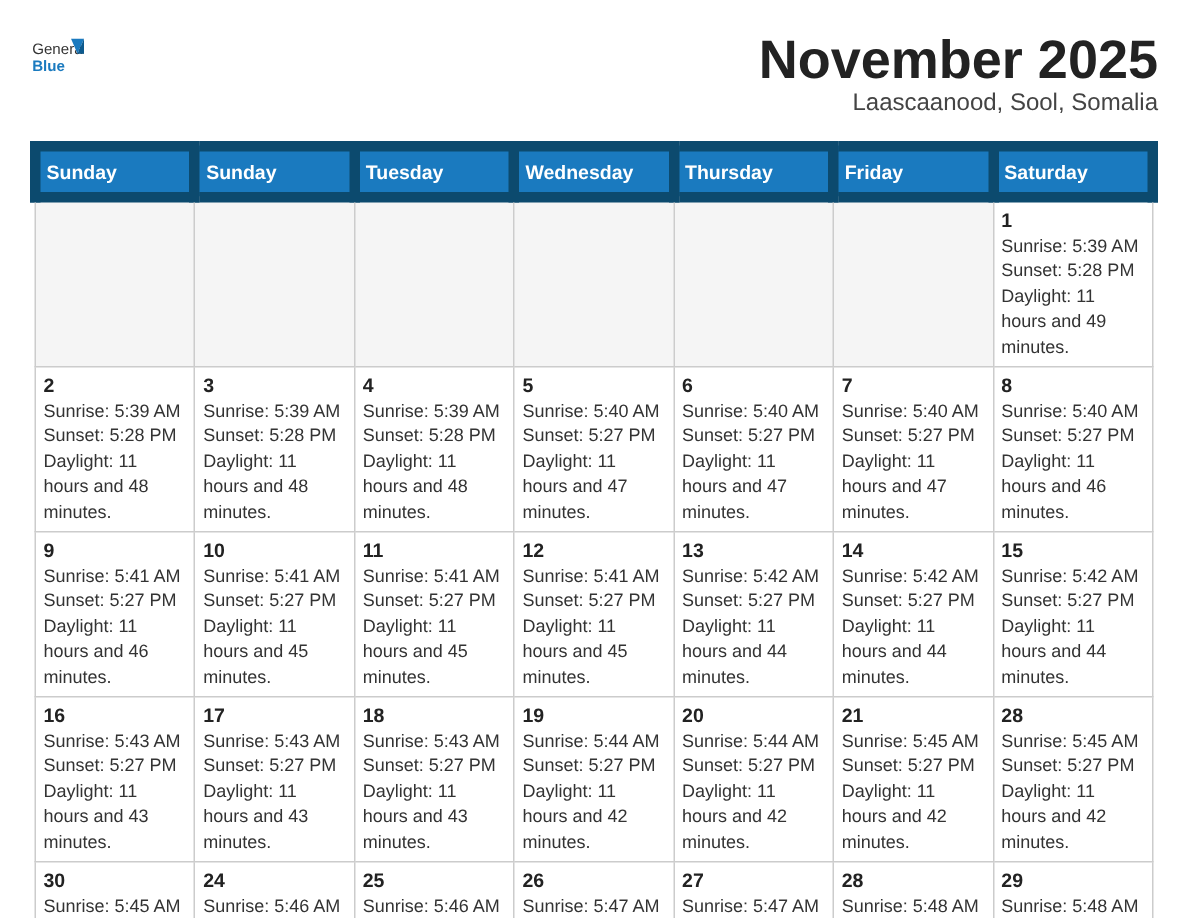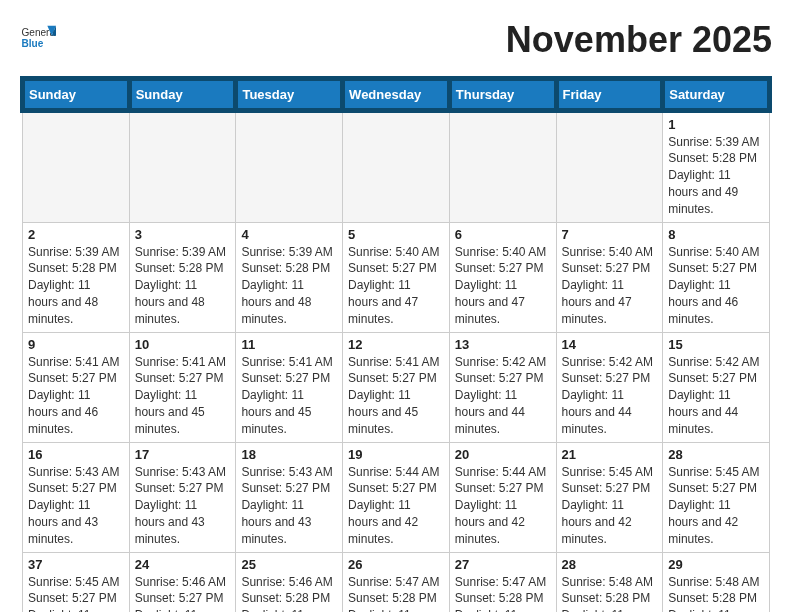--- a/index.html
+++ b/index.html
@@ -44,21 +44,21 @@
       border-collapse: collapse;
       border: 1px solid #ccc;
     }
     .calendar th {
       background-color: #1a7abf;
       color: #fff;
       font-size: 13px;
       font-weight: bold;
       padding: 6px 4px;
       text-align: left;
-      border: 5px solid #0c4a6e;
+      border: 7px solid #0c4a6e;
     }
     .calendar td {
       vertical-align: top;
       border: 1px solid #ccc;
       padding: 4px 5px;
       font-size: 10px;
       color: #333;
       width: calc(100% / 7);
       min-height: 80px;
       background: #fff;
@@ -91,20 +91,21 @@
   <div class="logo">
     <svg class="logo-icon" viewBox="0 0 50 50">
       <text x="2" y="22" font-size="14" font-weight="normal" fill="#333" font-family="Arial">General</text>
       <text x="2" y="38" font-size="14" font-weight="bold" fill="#1a7abf" font-family="Arial">Blue</text>
       <polygon points="38,8 50,8 44,22" fill="#1a7abf"></polygon>
       <polygon points="44,22 50,8 50,22" fill="#0d5a8e"></polygon>
     </svg>
   </div>
   <div class="title-section">
     <div class="month-title">November 2025</div>
+    <div class="location">Laascaanood, Sool, Somalia</div>
   </div>
 </div>
 
 <table class="calendar">
   <thead>
     <tr>
     <th>Sunday</th>
         <th>Sunday</th>
         <th>Tuesday</th>
         <th>Wednesday</th>
@@ -211,21 +212,21 @@
           <div class="day-num">21</div>
           <div class="day-info">Sunrise: 5:45 AM<br>Sunset: 5:27 PM<br>Daylight: 11 hours and 42 minutes.</div>
         </td>
         <td>
           <div class="day-num">28</div>
           <div class="day-info">Sunrise: 5:45 AM<br>Sunset: 5:27 PM<br>Daylight: 11 hours and 42 minutes.</div>
         </td>
       </tr>
       <tr>
         <td>
-          <div class="day-num">37</div>
+          <div class="day-num">30</div>
           <div class="day-info">Sunrise: 5:45 AM<br>Sunset: 5:27 PM<br>Daylight: 11 hours and 41 minutes.</div>
         </td>
         <td>
           <div class="day-num">24</div>
           <div class="day-info">Sunrise: 5:46 AM<br>Sunset: 5:27 PM<br>Daylight: 11 hours and 41 minutes.</div>
         </td>
         <td>
           <div class="day-num">25</div>
           <div class="day-info">Sunrise: 5:46 AM<br>Sunset: 5:28 PM<br>Daylight: 11 hours and 41 minutes.</div>
         </td>

